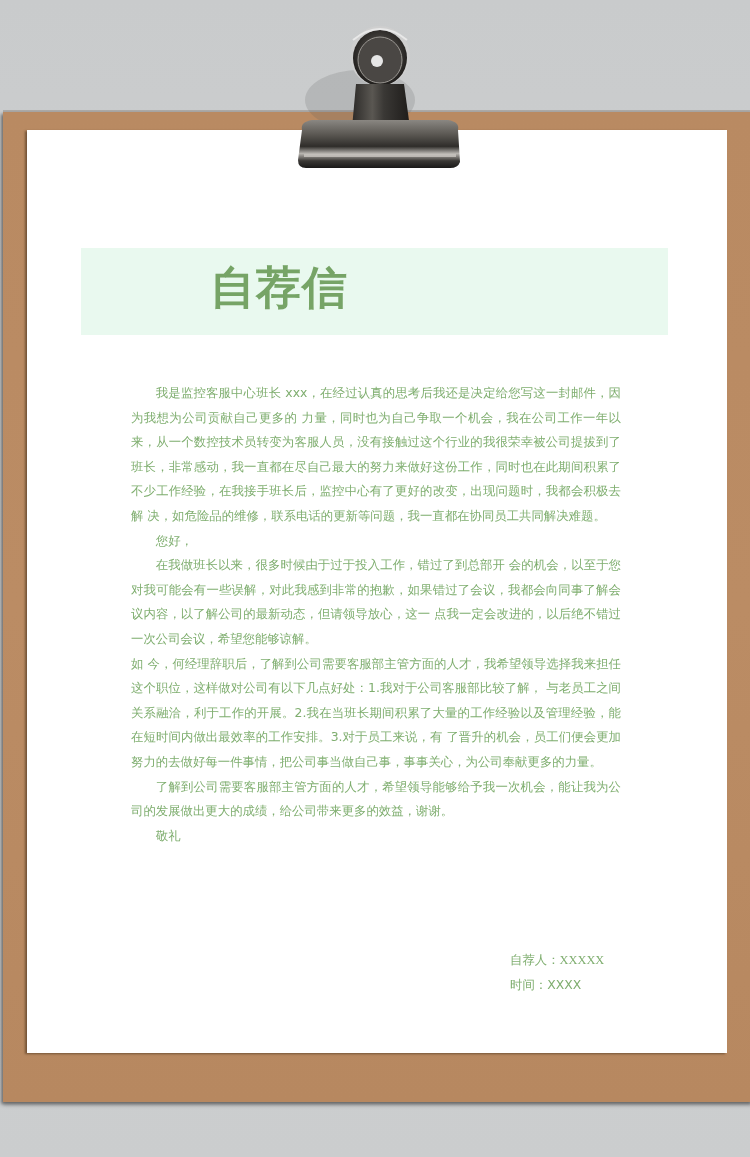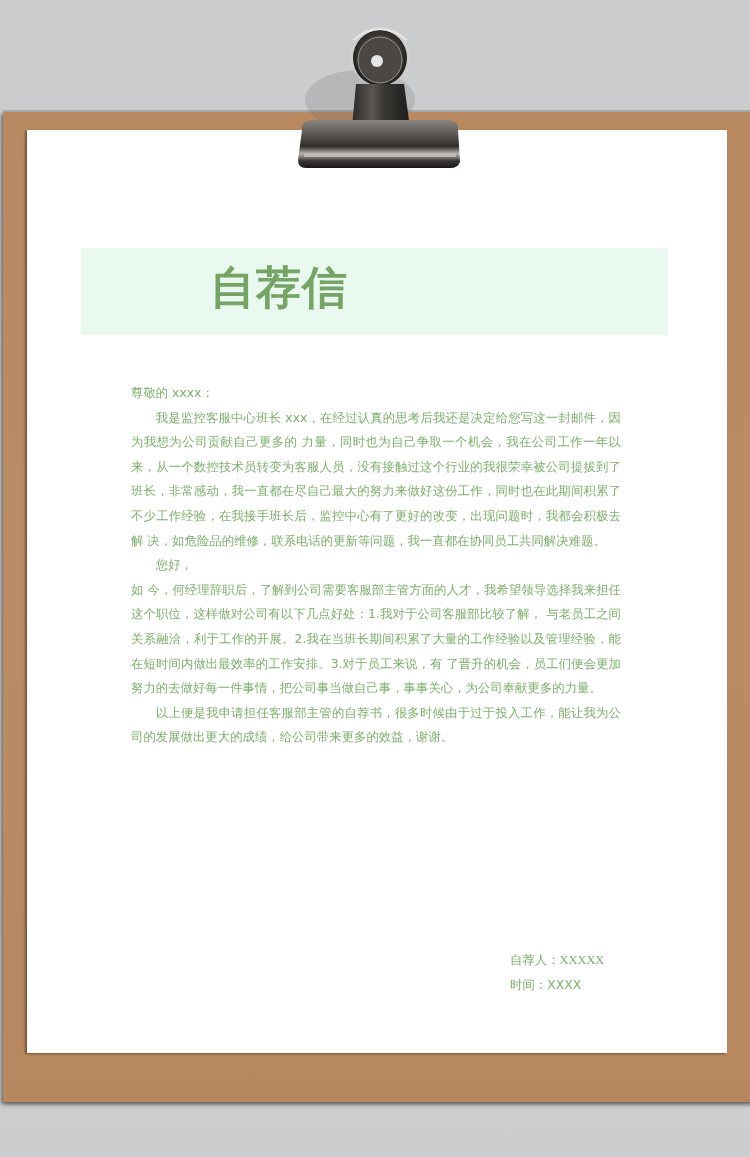--- a/index.html
+++ b/index.html
@@ -95,25 +95,26 @@
 
 <div class="board-top-shadow"></div>
 <div class="board"></div>
 
 <div class="paper"></div>
 
 <div class="title-band"></div>
 <div class="title-text">自荐信</div>
 
 <div class="letter">
-  <p>尊敬的 xxxx：</p>
   <p class="indent">我是监控客服中心班长 xxx，在经过认真的思考后我还是决定给您写这一封邮件，因为我想为公司贡献自己更多的 力量，同时也为自己争取一个机会，我在公司工作一年以来，从一个数控技术员转变为客服人员，没有接触过这个行业的我很荣幸被公司提拔到了班长，非常感动，我一直都在尽自己最大的努力来做好这份工作，同时也在此期间积累了不少工作经验，在我接手班长后，监控中心有了更好的改变，出现问题时，我都会积极去解 决，如危险品的维修，联系电话的更新等问题，我一直都在协同员工共同解决难题。</p>
   <p class="indent">您好，</p>
+  <p class="indent">在我做班长以来，很多时候由于过于投入工作，错过了到总部开 会的机会，以至于您对我可能会有一些误解，对此我感到非常的抱歉，如果错过了会议，我都会向同事了解会议内容，以了解公司的最新动态，但请领导放心，这一 点我一定会改进的，以后绝不错过一次公司会议，希望您能够谅解。</p>
   <p>如 今，何经理辞职后，了解到公司需要客服部主管方面的人才，我希望领导选择我来担任这个职位，这样做对公司有以下几点好处：1.我对于公司客服部比较了解， 与老员工之间关系融洽，利于工作的开展。2.我在当班长期间积累了大量的工作经验以及管理经验，能在短时间内做出最效率的工作安排。3.对于员工来说，有 了晋升的机会，员工们便会更加努力的去做好每一件事情，把公司事当做自己事，事事关心，为公司奉献更多的力量。</p>
-  <p class="indent">以上便是我申请担任客服部主管的自荐书，很多时候由于过于投入工作，能让我为公司的发展做出更大的成绩，给公司带来更多的效益，谢谢。</p>
+  <p class="indent">了解到公司需要客服部主管方面的人才，希望领导能够给予我一次机会，能让我为公司的发展做出更大的成绩，给公司带来更多的效益，谢谢。</p>
+  <p class="indent">敬礼</p>
 </div>
 
 <div class="sig" style="top:950px;font-family:Liberation Serif, serif;">自荐人：XXXXX</div>
 <div class="sig" style="top:975px;text-align:center;">时间：XXXX</div>
 
 <svg class="clip" viewBox="0 0 750 200" xmlns="http://www.w3.org/2000/svg">
   <defs>
     <radialGradient id="ringGrad" cx="50%" cy="45%" r="55%">
       <stop offset="0%" stop-color="#6d6a66"></stop>
       <stop offset="60%" stop-color="#3e3b38"></stop>

